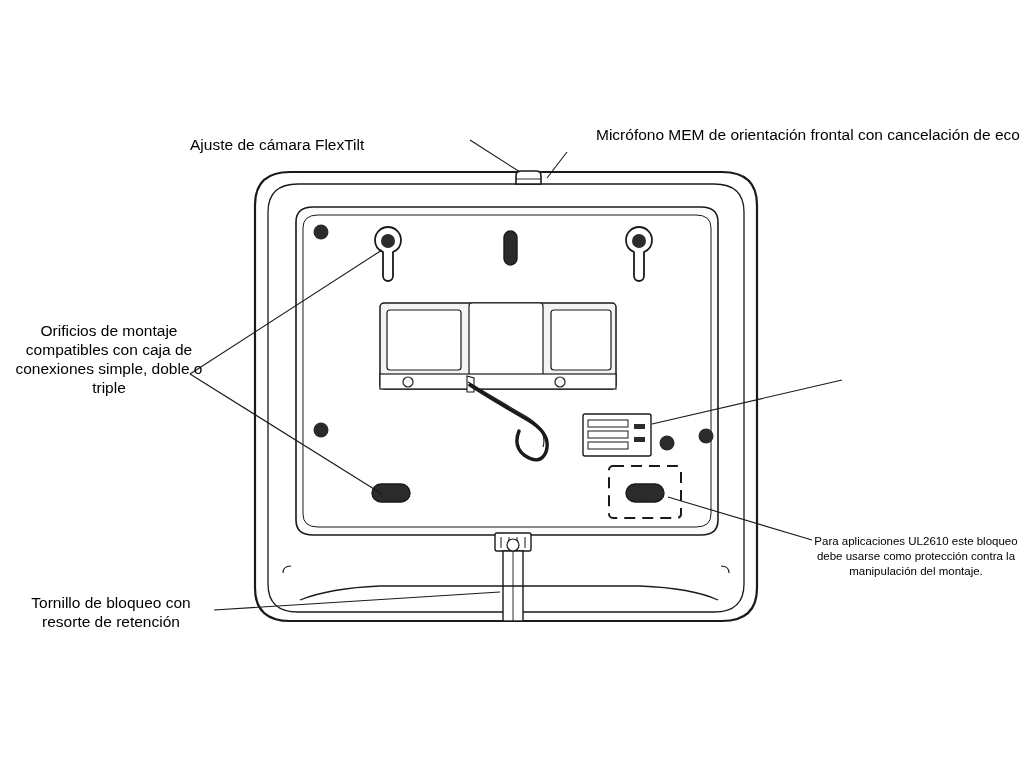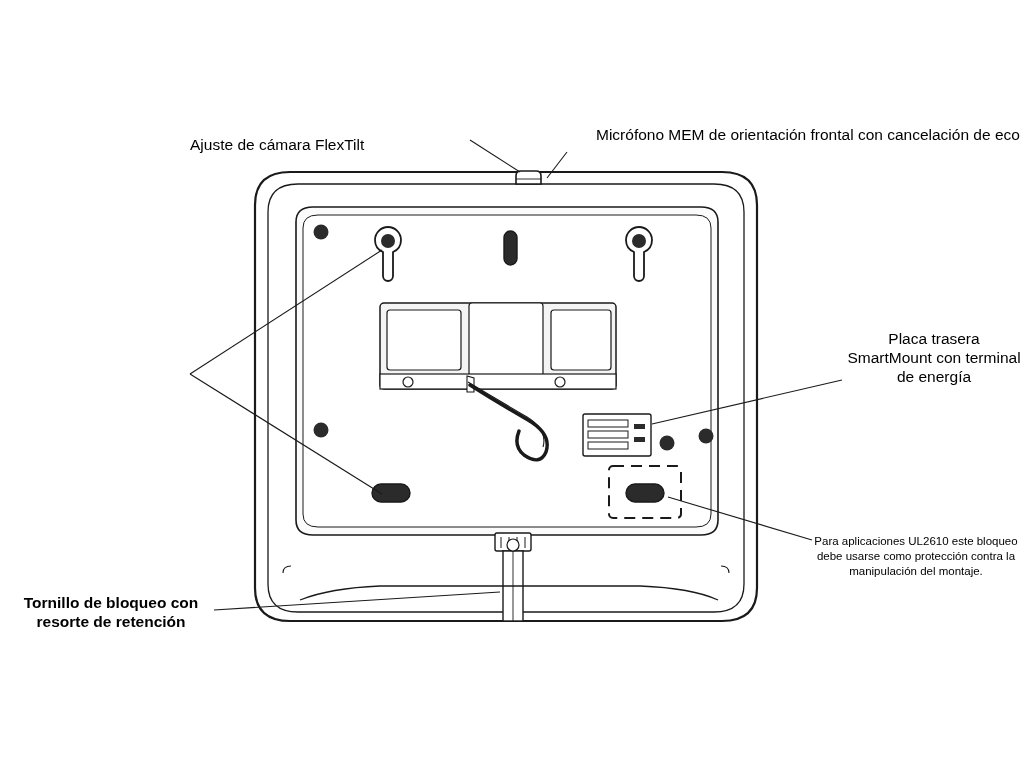--- a/index.html
+++ b/index.html
@@ -71,21 +71,20 @@
     font-size: 11.5px;
     text-align: center;
     line-height: 1.3;
   }
   .lbl-lockscrew {
     left: 8px;
     top: 594px;
     width: 206px;
     font-size: 15.5px;
     text-align: center;
-    font-weight: bold;
   }
 </style>
 </head>
 <body>
 
 <div id="stage">
 
   <svg class="diagram" viewBox="0 0 1024 768" xmlns="http://www.w3.org/2000/svg">
 
     <g>
@@ -177,20 +176,20 @@
       <path d="M842 380 L652 424"></path>
       <path d="M812 540 L668 497"></path>
       <path d="M214 610 L500 592"></path>
     </g>
   </svg>
 
   <div class="label lbl-flextilt">Ajuste de cámara FlexTilt</div>
 
   <div class="label lbl-mic">Micrófono MEM de orientación frontal con cancelación de eco</div>
 
+  <div class="label lbl-mount-holes">Orificios de montaje compatibles con caja de conexiones simple, doble o triple</div>
 
-  <div class="label lbl-smartmount">Placa trasera SmartMount con terminal de energía</div>
 
   <div class="label lbl-ul2610">Para aplicaciones UL2610 este bloqueo debe usarse como protección contra la manipulación del montaje.</div>
 
   <div class="label lbl-lockscrew">Tornillo de bloqueo con resorte de retención</div>
 
 </div>
 
 </body></html>

